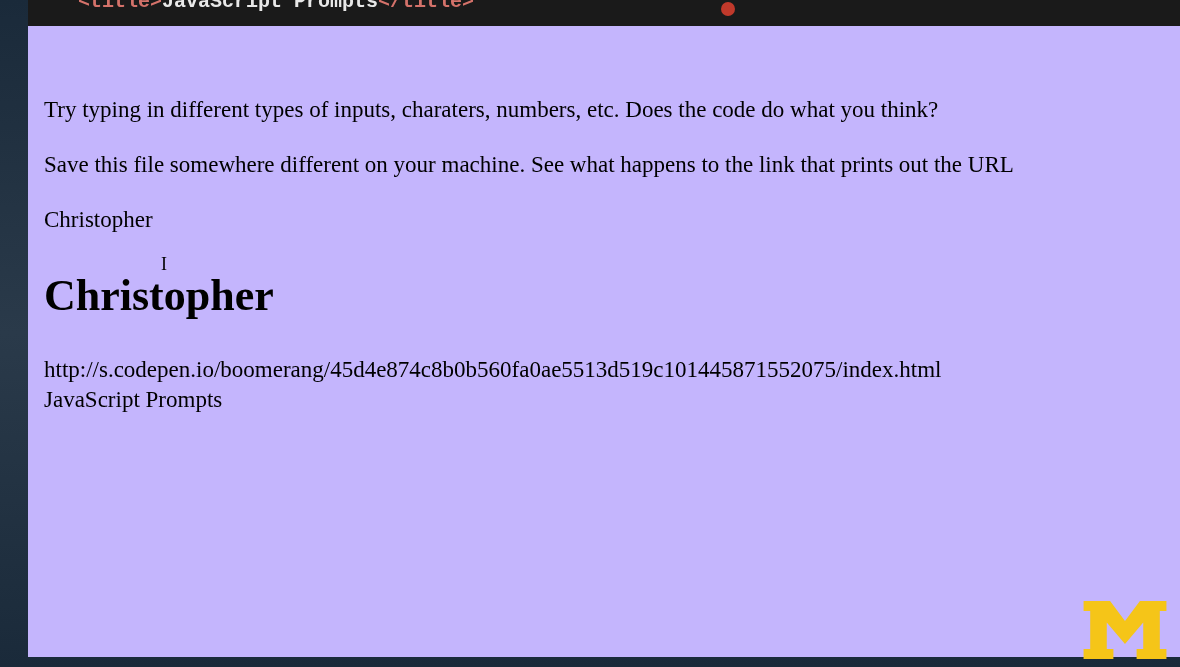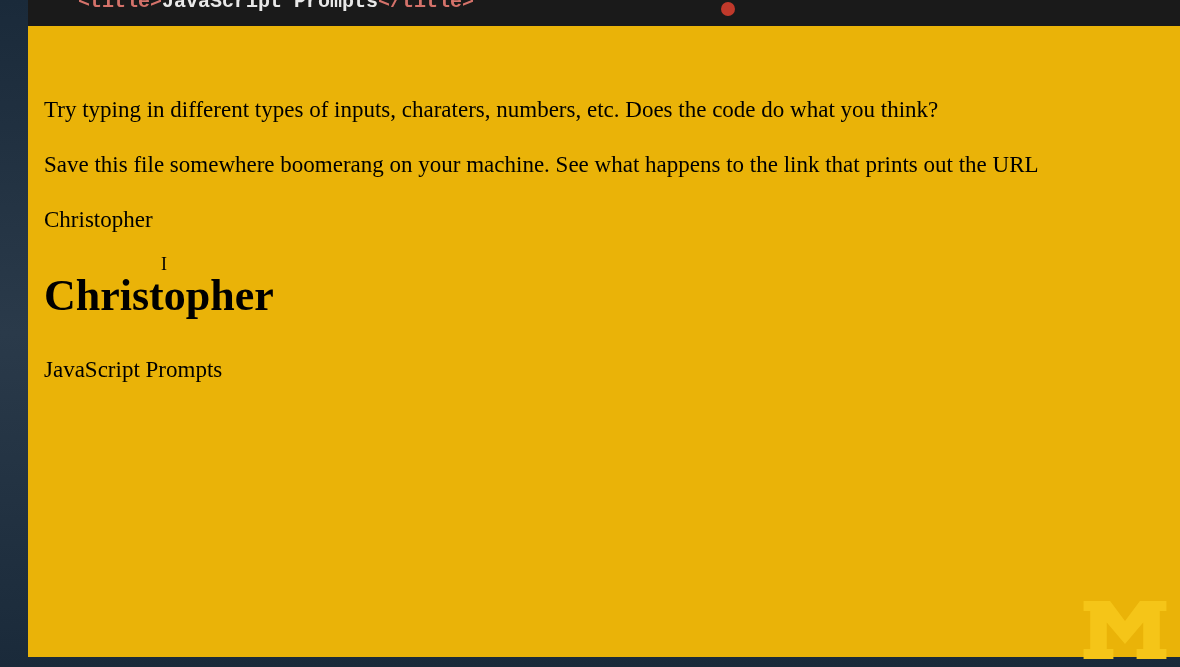--- a/index.html
+++ b/index.html
@@ -46,21 +46,21 @@
       height: 14px;
       background: #c0392b;
       border-radius: 50%;
     }
     .page-container {
       position: absolute;
       top: 26px;
       left: 28px;
       right: 0;
       bottom: 10px;
-      background: #eab308;
+      background: #c4b5fd;
       padding: 70px 16px 20px 16px;
     }
     .page-container p {
       font-size: 23px;
       color: #000;
       margin-bottom: 26px;
       line-height: 1.25;
       white-space: nowrap;
       overflow: hidden;
     }
@@ -105,23 +105,24 @@
 
 <div class="editor-bar">
   <div class="editor-code">
     <span class="tag">&lt;title&gt;</span><span class="title-text">JavaScript Prompts</span><span class="tag">&lt;/title&gt;</span>
   </div>
   <div class="editor-dot"></div>
 </div>
 
 <div class="page-container">
   <p>Try typing in different types of inputs, charaters, numbers, etc. Does the code do what you think?</p>
-  <p>Save this file somewhere boomerang on your machine. See what happens to the link that prints out the URL</p>
+  <p>Save this file somewhere different on your machine. See what happens to the link that prints out the URL</p>
   <p class="name-line">Christopher</p>
   <h1>Christopher</h1>
+  <div class="url-line">http://s.codepen.io/boomerang/45d4e874c8b0b560fa0ae5513d519c101445871552075/index.html</div>
   <div class="title-line">JavaScript Prompts</div>
 </div>
 
 <div class="cursor-caret">I</div>
 
 <div class="logo-m">
   <svg viewBox="0 0 100 70" width="86" height="58">
     <path d="M 0 0 L 0 12 L 8 12 L 8 58 L 0 58 L 0 70 L 36 70 L 36 58 L 28 58 L 28 26 L 50 52 L 72 26 L 72 58 L 64 58 L 64 70 L 100 70 L 100 58 L 92 58 L 92 12 L 100 12 L 100 0 L 68 0 L 50 24 L 32 0 Z" fill="#f5c518"></path>
   </svg>
 </div>

